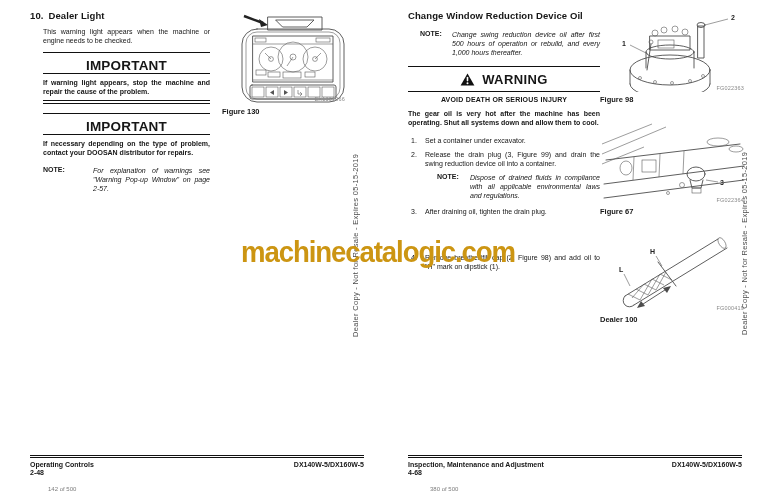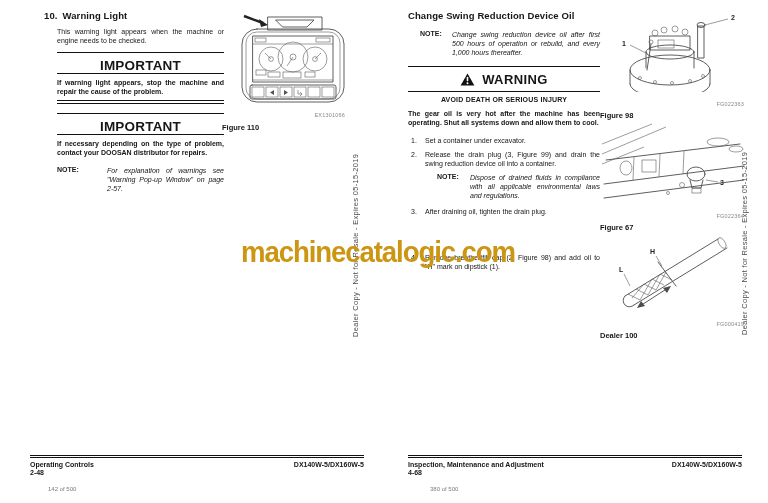--- a/index.html
+++ b/index.html
@@ -45,21 +45,21 @@
   .step { display:flex; margin-bottom:5px; }
   .step-num { flex:none; width:17px; padding-left:3px; font-size:7px; line-height:9px; }
   .step-text { flex:1; font-size:7px; line-height:9px; text-align:justify; }
   .step-note { display:flex; margin:2px 0 7px 29px; }
   .step-note .note-label { width:33px; }
   .step4-gap { margin-top:37px; }
 
   
   .figure-block { position:absolute; }
   .figure-block svg { display:block; }
-  .fig-caption { font-size:7.5px; font-weight:bold; margin-top:19px; }
+  .fig-caption { font-size:7.5px; font-weight:bold; margin-top:3px; }
   .fig-code { position:absolute; right:4px; font-size:5.5px; color:#8a8a8a; letter-spacing:0.2px; }
   svg .ln { fill:none; stroke:#4c4c4c; stroke-width:0.9; stroke-linecap:round; stroke-linejoin:round; }
   svg .thin { fill:none; stroke:#5a5a5a; stroke-width:0.6; }
   svg .lbl { font-family:"Liberation Sans", sans-serif; font-size:7px; font-weight:bold; fill:#222; }
 
   
   .footer { position:absolute; }
   .footer-rule { height:3px; border-top:1.2px solid #111; border-bottom:1.2px solid #111; }
   .footer-line1 { display:flex; justify-content:space-between; margin-top:3px; font-size:7px; font-weight:bold; }
   .footer-page { font-size:7px; font-weight:bold; margin-top:1px; }
@@ -74,24 +74,24 @@
     position:absolute; left:241px; top:235px; z-index:6;
     font-size:30px; font-weight:bold; letter-spacing:-1.2px; white-space:nowrap;
     transform:scaleX(0.92); transform-origin:left center;
   }
 </style>
 </head>
 <body>
 
 <div class="canvas">
 
-  <div class="col" style="left:30px; top:10px; width:180px;margin-left:14px;">
+  <div class="col" style="left:30px; top:10px; width:180px;">
     <div class="h1 h1-row">
       <span>10.</span>
-      <span>Warning Light</span>
+      <span>Dealer Light</span>
     </div>
     <div class="body-text indent" style="margin-top:6px;">This warning light appears when the machine or engine needs to be checked.</div>
 
     <div class="important indent">
       <div class="imp-title">IMPORTANT</div>
       <div class="imp-body">If warning light appears, stop the machine and repair the cause of the problem.</div>
       <div class="imp-end"></div>
     </div>
 
     <div class="important indent" style="margin-top:9px;">
@@ -143,25 +143,25 @@
       <rect class="thin" x="29" y="75" width="12" height="10"></rect>
       <rect class="thin" x="43" y="75" width="12" height="10"></rect>
       <rect class="thin" x="57" y="75" width="12" height="10"></rect>
       <rect class="thin" x="71" y="75" width="12" height="10"></rect>
       <rect class="thin" x="85" y="75" width="12" height="10"></rect>
       <path d="M37 78 l-4 2.5 4 2.5 z" fill="#555"></path>
       <path d="M47 78 l4 2.5 -4 2.5 z" fill="#555"></path>
       <path class="thin" d="M61 78 v4 h4 m-2 -2 l2 2 -2 2"></path>
     </svg>
     <div class="fig-code" style="bottom:14px;">EX1301066</div>
-    <div class="fig-caption">Figure 110</div>
+    <div class="fig-caption">Figure 130</div>
   </div>
 
   <div class="col" style="left:408px; top:10px; width:192px;">
-    <div class="h1">Change Swing Reduction Device Oil</div>
+    <div class="h1">Change Window Reduction Device Oil</div>
 
     <div class="note-row" style="padding-left:12px;">
       <div class="note-label" style="width:32px;">NOTE:</div>
       <div class="note-text">Change swing reduction device oil after first 500 hours of operation or rebuild, and every 1,000 hours thereafter.</div>
     </div>
 
     <div class="warning">
       <div class="warn-bar">
         <svg width="15" height="13" viewBox="0 0 15 13">
           <path d="M7.5 0.6 L14.4 12.4 H0.6 Z" fill="#111"></path>

